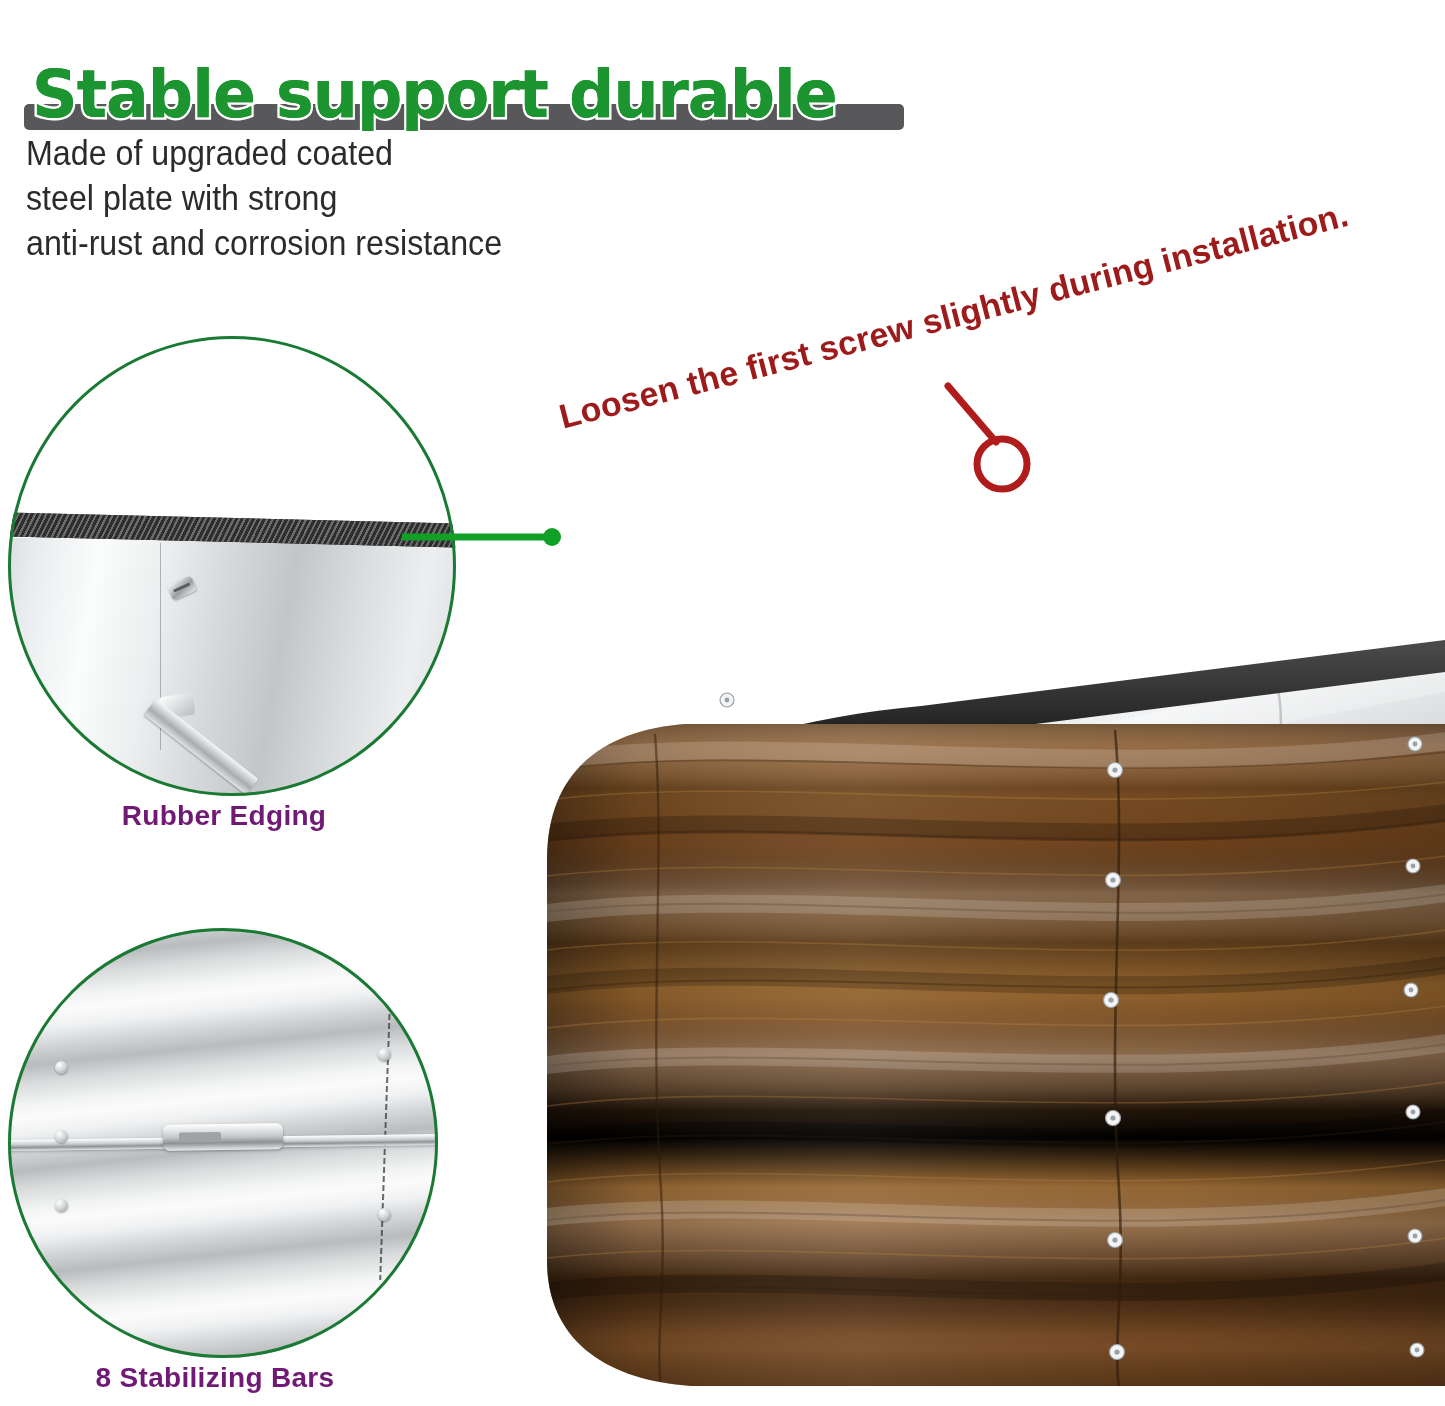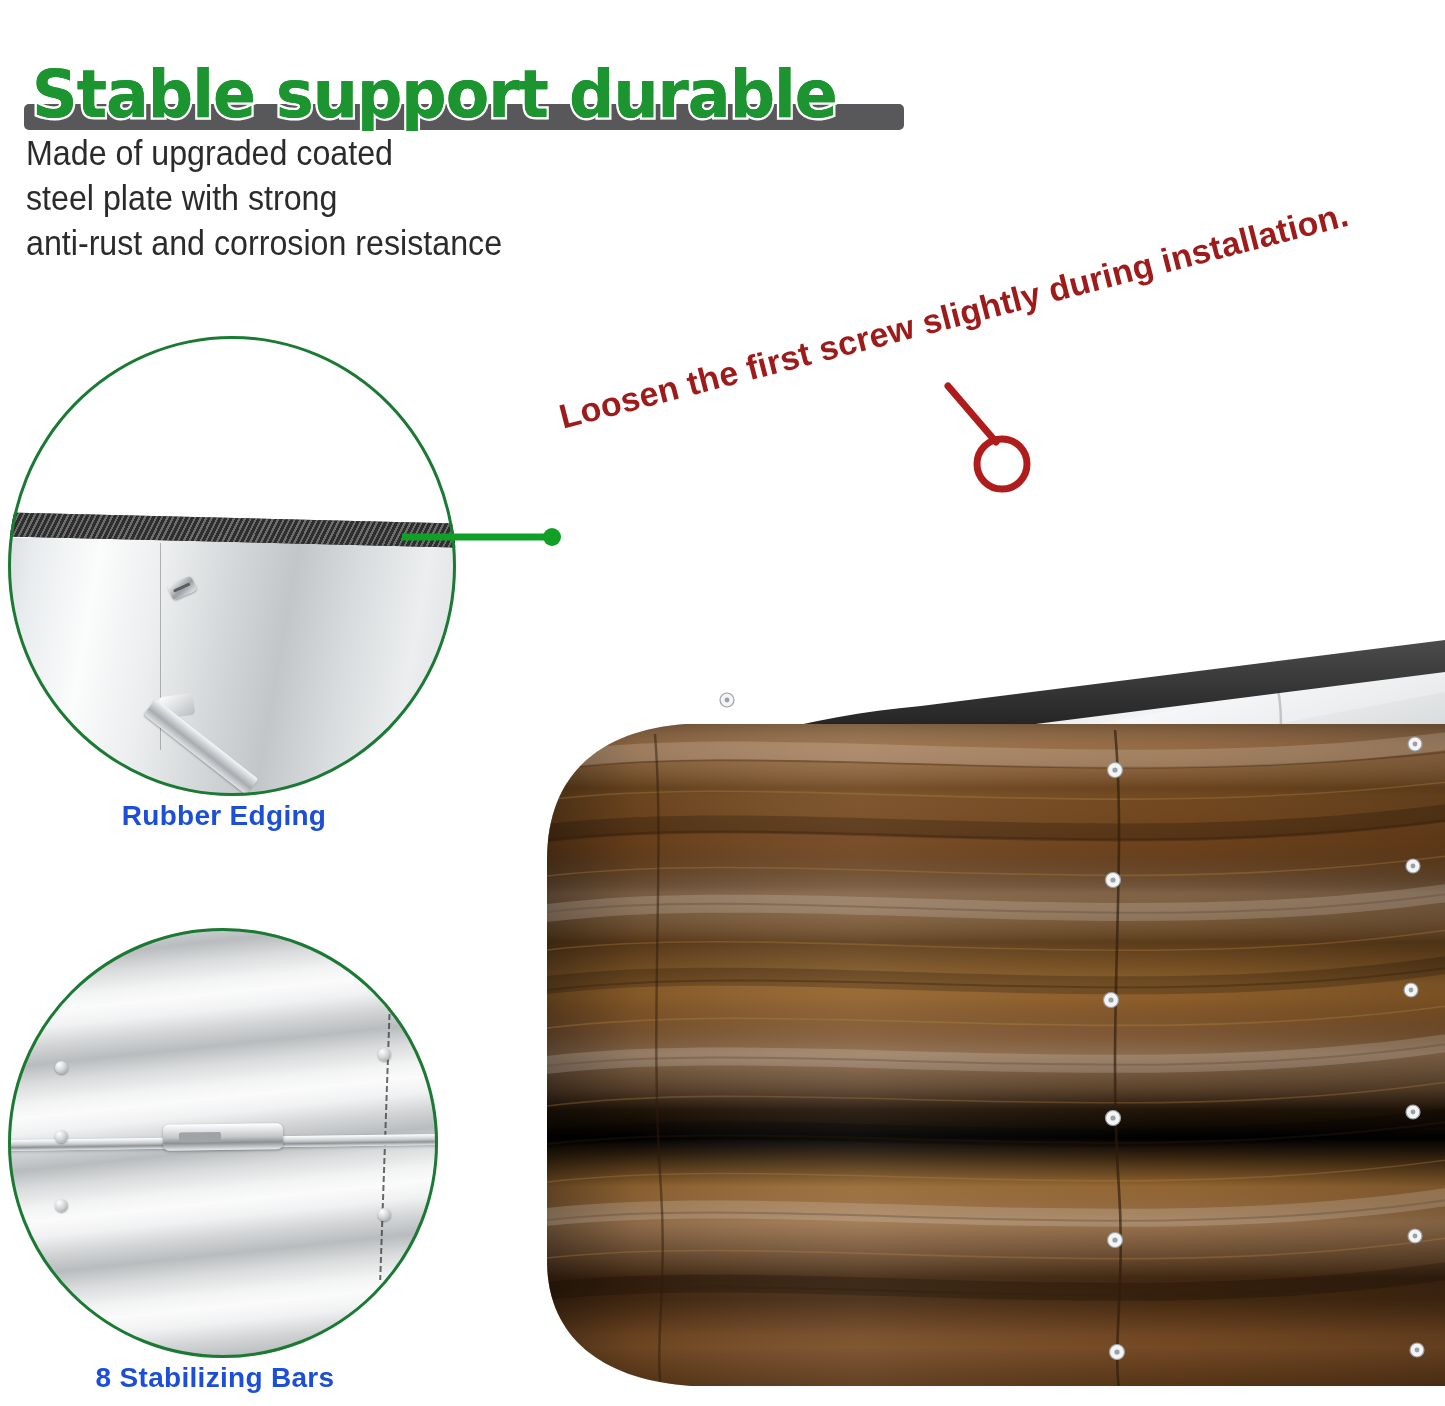--- a/index.html
+++ b/index.html
@@ -131,21 +131,21 @@
   }
   .c2-wire{
     position:absolute;right:12%;top:18%;width:2px;height:64%;
     background:repeating-linear-gradient(#3a3a3a 0 6px,transparent 6px 9px);
     transform:rotate(2deg);opacity:.75;
   }
 
   .callout-label{
     position:absolute;width:100%;text-align:center;
     font-family:"Liberation Sans", sans-serif;
-    font-weight:bold;font-size:28px;color:#1d4ed8;letter-spacing:.3px;
+    font-weight:bold;font-size:28px;color:#701a75;letter-spacing:.3px;
   }
   #label-1{left:0px;top:800px;width:448px;}
   #label-2{left:0px;top:1362px;width:430px;}
 
   
   #connector{position:absolute;left:400px;top:495px;width:200px;height:90px;}
 
   
   #red-note{
     position:absolute;left:560px;top:398px;width:900px;

